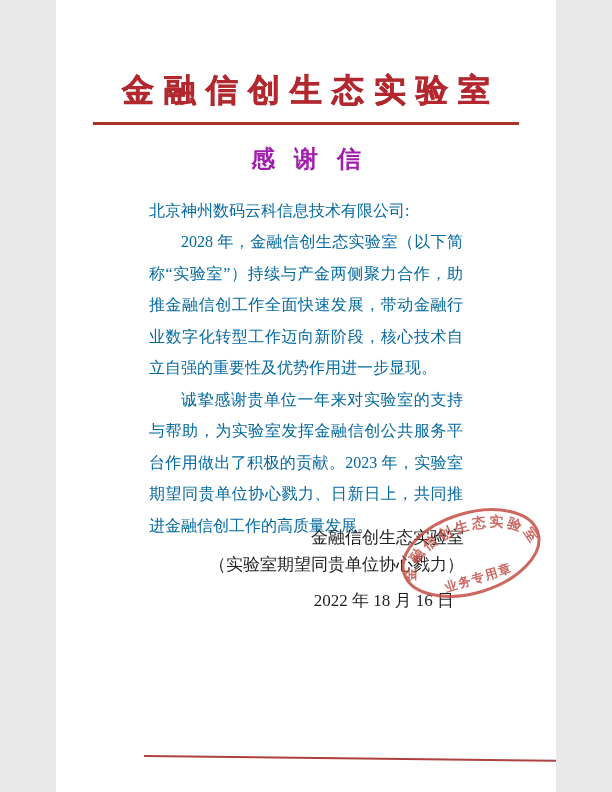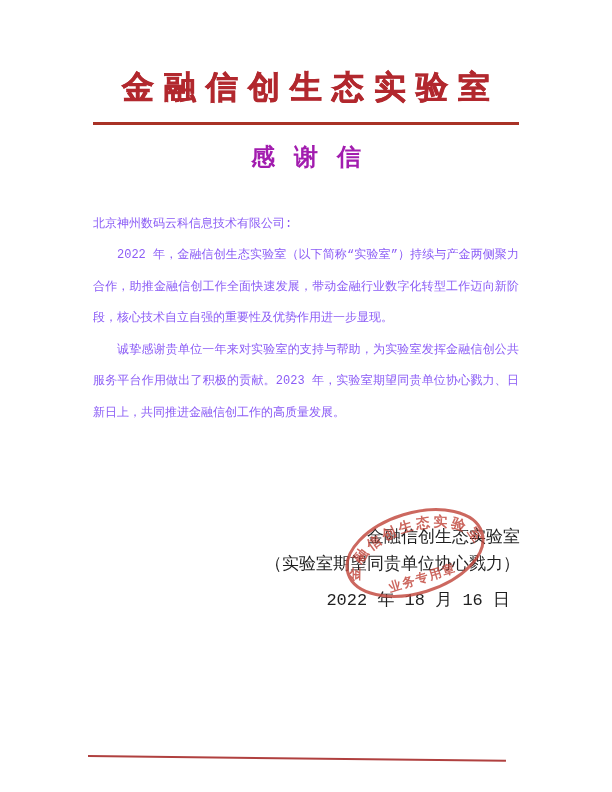--- a/index.html
+++ b/index.html
@@ -1,22 +1,22 @@
 <!DOCTYPE html>
 <html><head>
 <meta charset="utf-8">
 <style>
   html, body { margin: 0; padding: 0; background: #e9e9e9; }
   .page {
     position: relative;
-    width: 612px;
+    width: 500px;
     height: 792px;
     margin: 0 auto;
     background: #ffffff;
-    font-family: Liberation Mono, monospace;
+    font-family: Liberation Serif, serif;
     color: #1e1e1e;
     overflow: hidden;
   }
   .letterhead-title {
     padding-top: 70px;
     text-align: center;
     font-size: 32px;
     line-height: 40px;
     font-weight: bold;
     color: #b2282e;
@@ -34,25 +34,25 @@
     margin-top: 19px;
     text-align: center;
     font-size: 24px;
     line-height: 30px;
     font-weight: bold;
     color: #a21caf;
     letter-spacing: 19px;
     text-indent: 19px;
   }
   .body-block {
-    margin: 35px 93px 0 93px;
-    font-size: 12px;
+    margin: 21px 93px 0 93px;
+    font-size: 16px;
     line-height: 31.5px;
     text-align: justify;
-    color: #8b5cf6;
+    color: #0369a1;
   }
   .addressee { margin: 0; }
   .para { margin: 0; text-indent: 2em; }
   .sig-block {
     position: absolute;
     top: 524px;
     right: 92px;
     text-align: right;
     font-size: 17px;
     line-height: 27px;
@@ -85,21 +85,21 @@
 <div class="page">
 
   <div class="letterhead-title">金融信创生态实验室</div>
 
   <div class="rule-top"></div>
 
   <div class="letter-heading">感谢信</div>
 
   <div class="body-block">
     <p class="addressee">北京神州数码云科信息技术有限公司:</p>
-    <p class="para">2022 年，金融信创生态实验室（以下简称“实验室”）持续与产金两侧聚力合作，助推金融信创工作全面快速发展，带动金融行业数字化转型工作迈向新阶段，核心技术自立自强的重要性及优势作用进一步显现。</p>
+    <p class="para">2028 年，金融信创生态实验室（以下简称“实验室”）持续与产金两侧聚力合作，助推金融信创工作全面快速发展，带动金融行业数字化转型工作迈向新阶段，核心技术自立自强的重要性及优势作用进一步显现。</p>
     <p class="para">诚挚感谢贵单位一年来对实验室的支持与帮助，为实验室发挥金融信创公共服务平台作用做出了积极的贡献。2023 年，实验室期望同贵单位协心戮力、日新日上，共同推进金融信创工作的高质量发展。</p>
   </div>
 
   <div class="sig-block">
     <div>金融信创生态实验室</div>
     <div>（实验室期望同贵单位协心戮力）</div>
     <div class="sig-date">2022 年 18 月 16 日</div>
   </div>
 
   <svg class="seal" viewBox="0 0 168 120" xmlns="http://www.w3.org/2000/svg">

